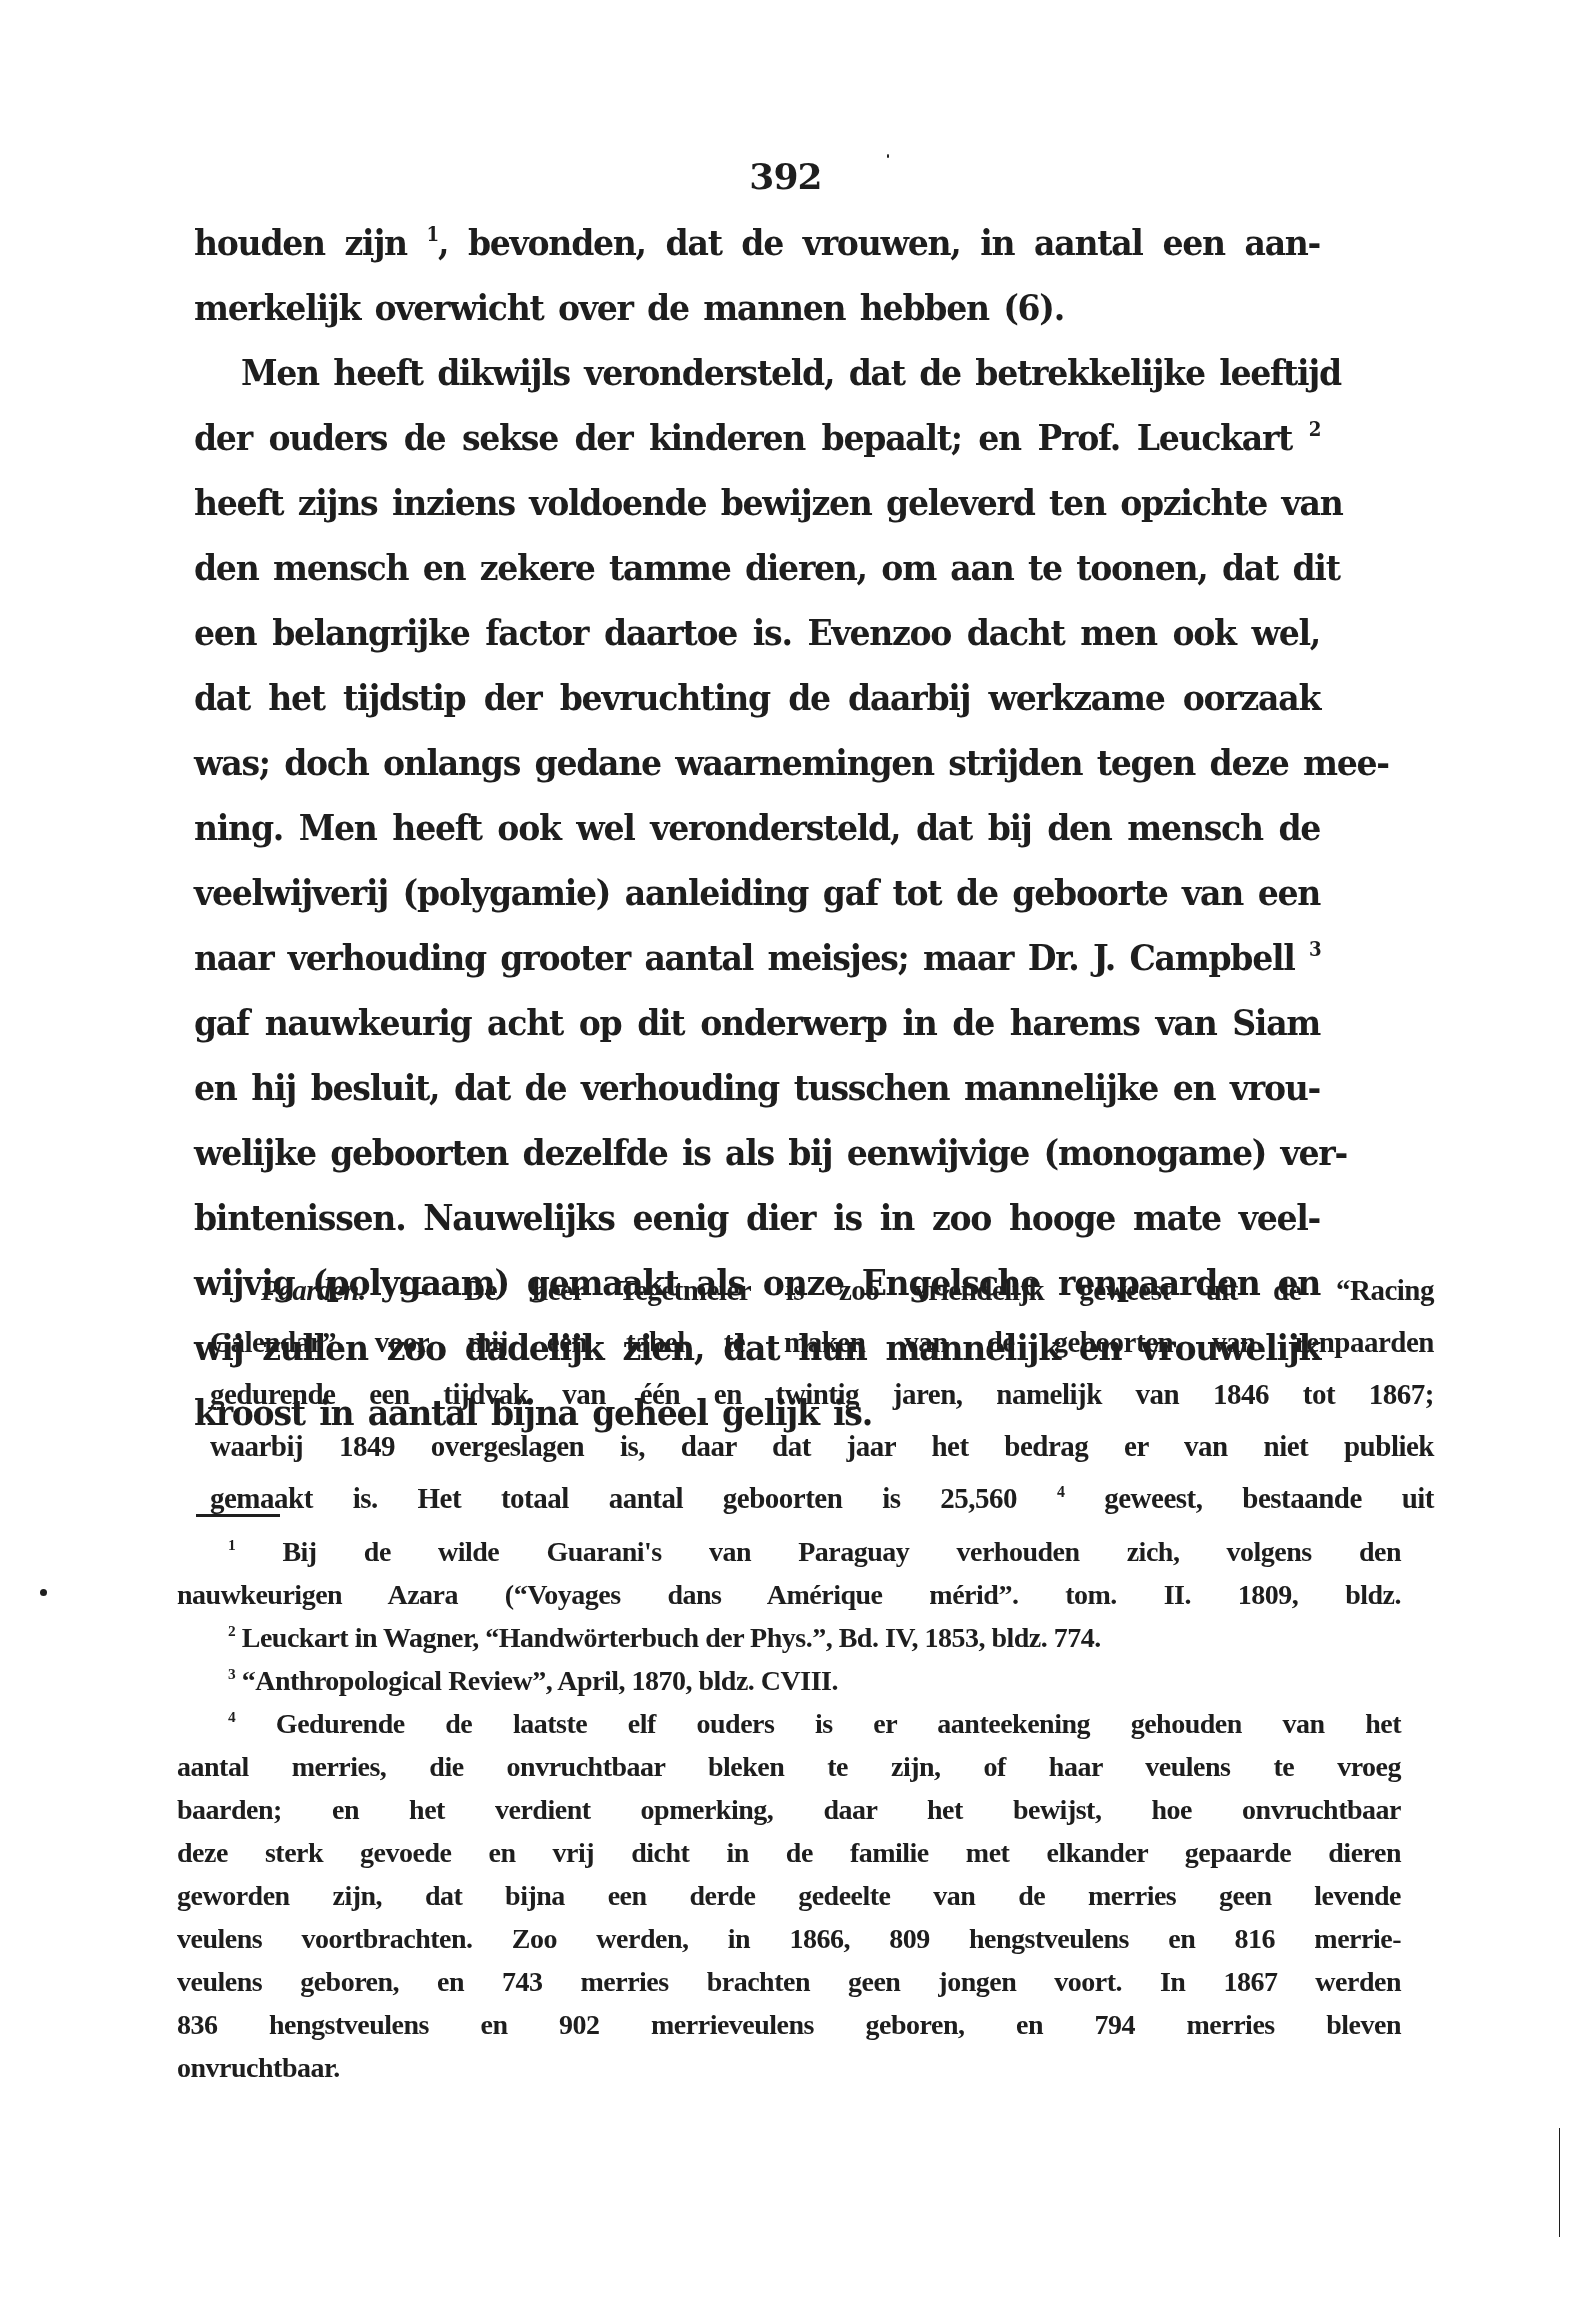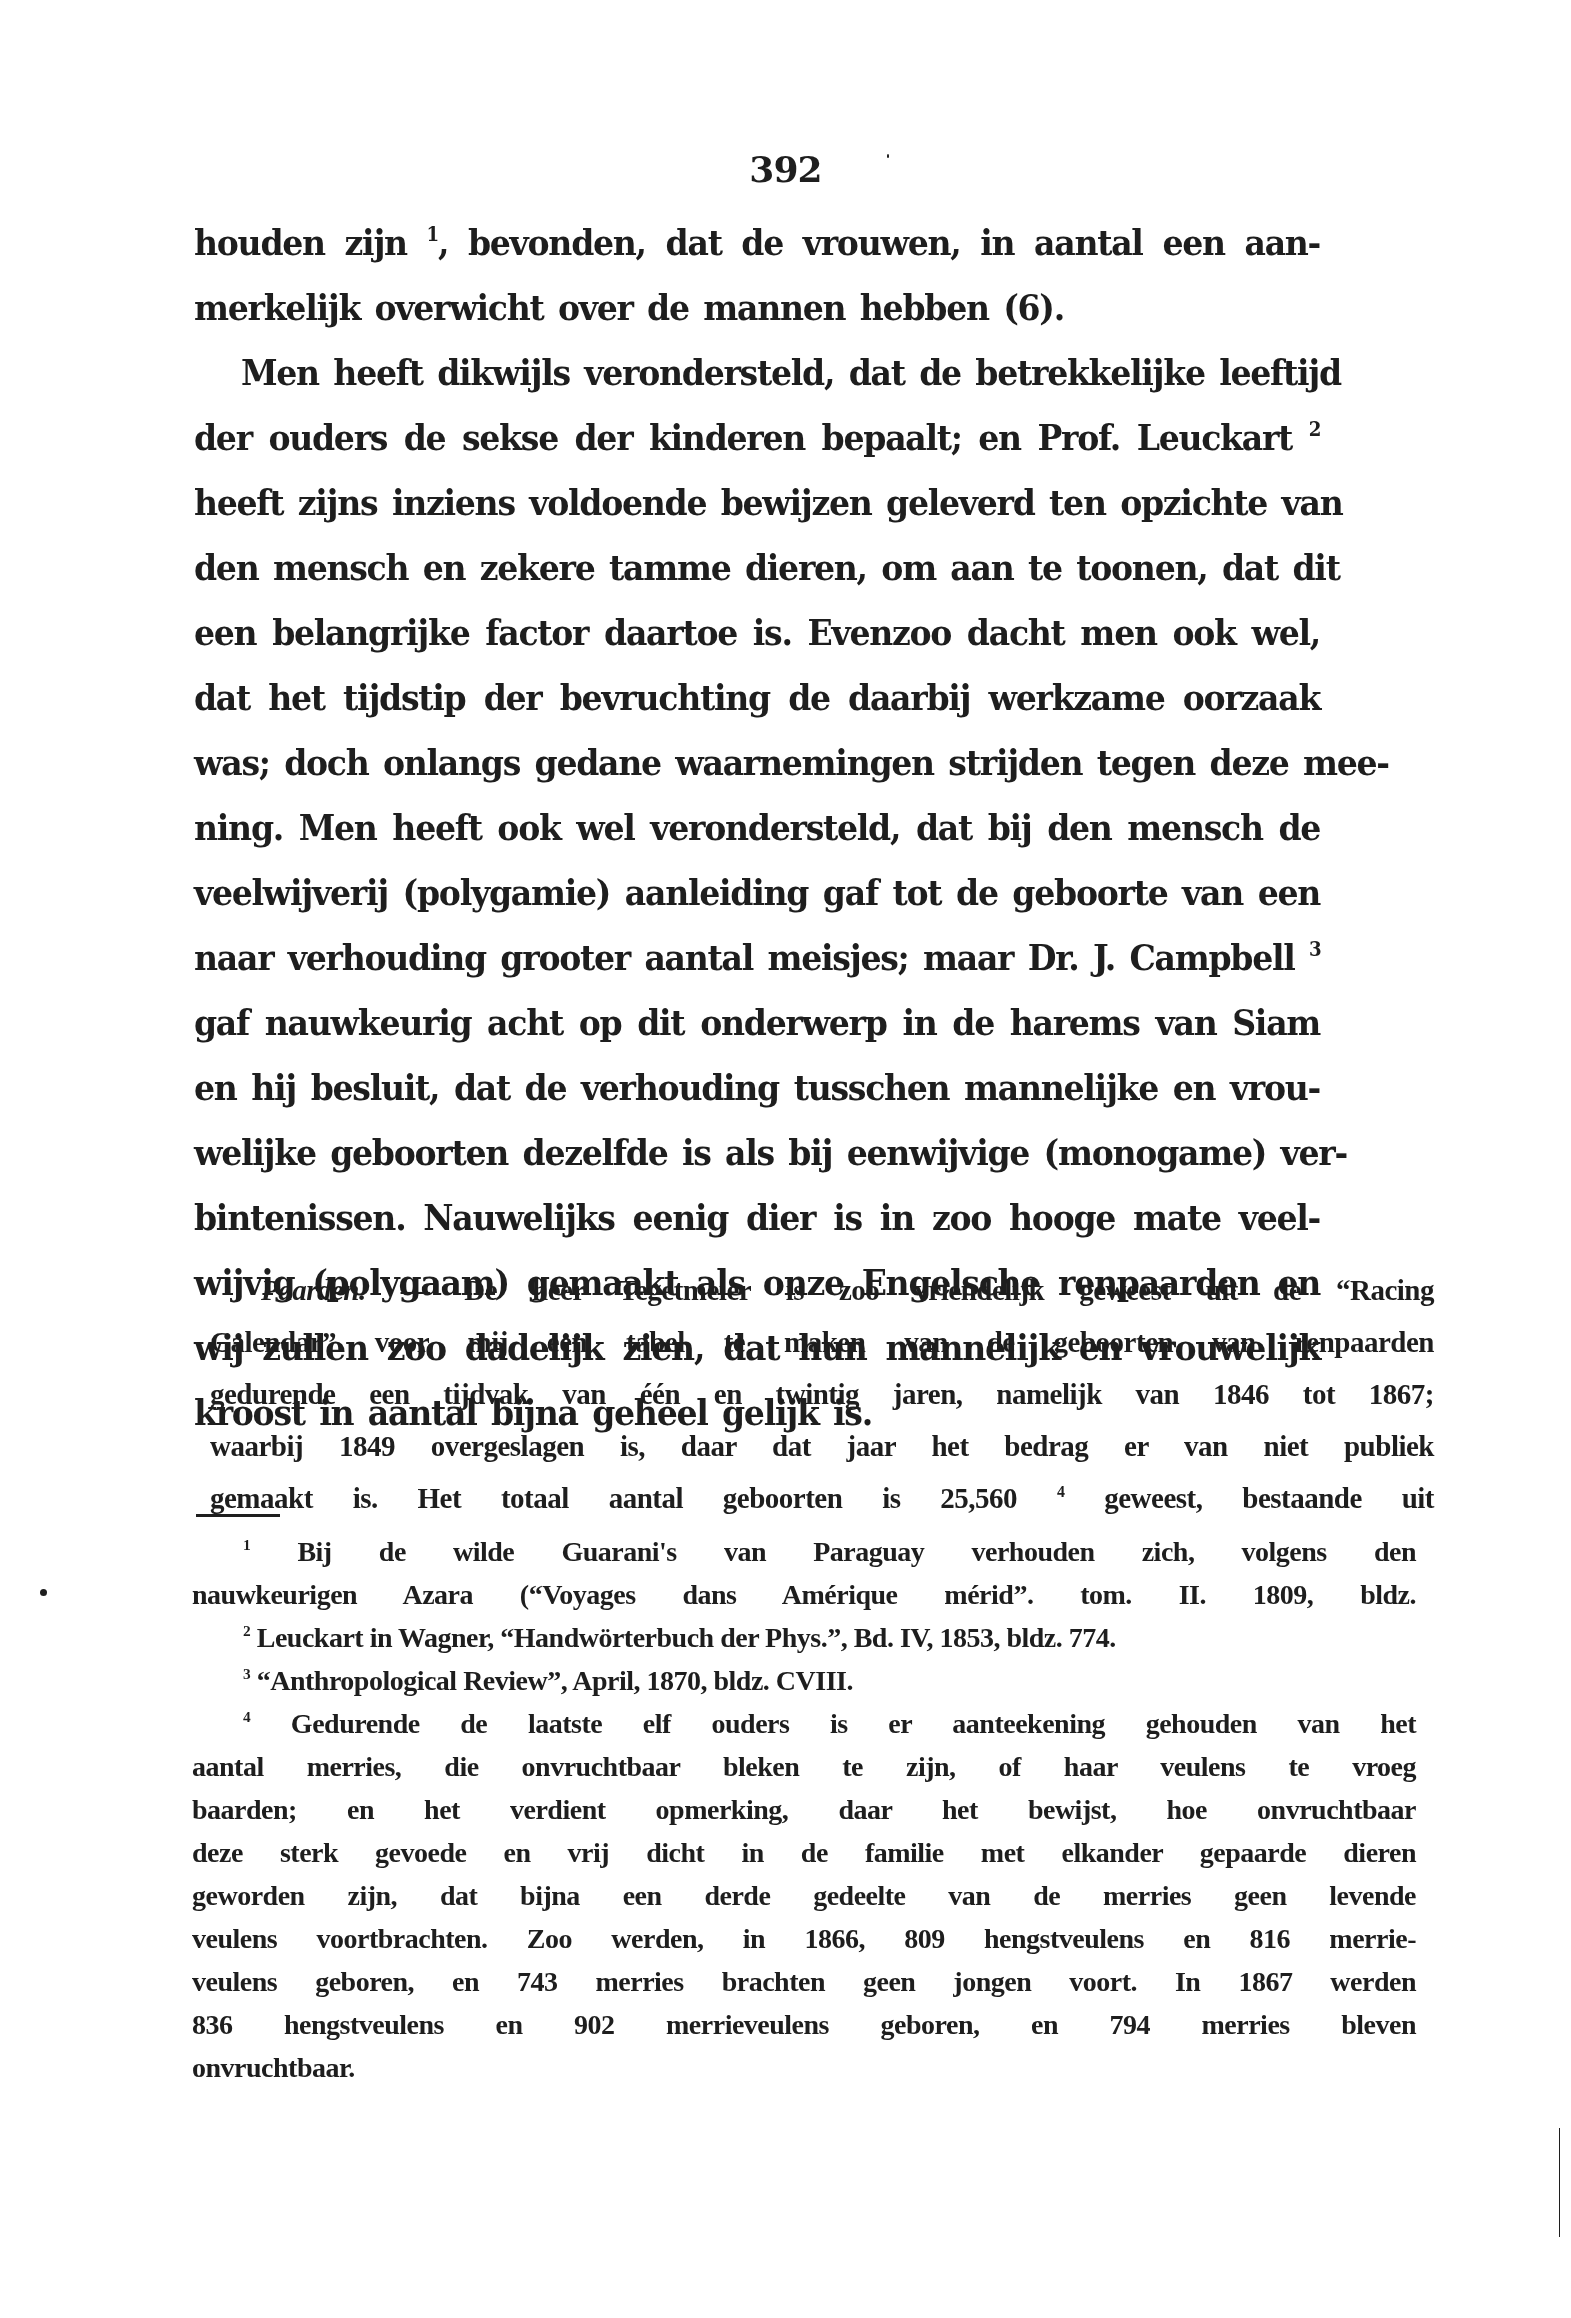--- a/index.html
+++ b/index.html
@@ -1,31 +1,31 @@
 <!DOCTYPE html>
 <html style="font-size:7.4px"><head>
 <meta charset="utf-8">
 <style>
   html, body { margin: 0; padding: 0; background: #ffffff; }
   body { width: 1571px; height: 2400px; position: relative; overflow: hidden;
          font-family: "DejaVu Serif", "Liberation Serif", serif; color: #1e1e1e; }
-  .page-number { position: absolute; top: 148px; left: 0; width: 1571px; text-align: center;
+  .page-number { position: absolute; top: 155px; left: 0; width: 1571px; text-align: center;
                  font-size: 36px; font-weight: bold; letter-spacing: -0.9px; }
   .stray-dot { position: absolute; background: #1e1e1e; border-radius: 50%; }
   .body-text { position: absolute; left: 194px; width: 1224px; top: 210px;
                font-size: 36px; line-height: 65px; font-weight: bold;
                letter-spacing: -1.4px; word-spacing: 4.6px; transform: scaleX(0.92); transform-origin: left top; }
   .body-text .line, .section .line, .footnotes .line { display: block; white-space: nowrap; text-align: justify; text-align-last: justify; }
   .body-text .line.last, .section .line.last, .footnotes .line.last { text-align-last: left; }
   .indent { padding-left: 51px; }
   .section { position: absolute; left: 210px; width: 1224px; top: 1264px;
              font-size: 29px; line-height: 52px; font-family: "Liberation Serif", serif; font-weight: bold; letter-spacing: -0.5px; }
   .section .title { font-style: italic; }
   .rule { position: absolute; left: 196px; top: 1514px; width: 84px; height: 2.8px; background: #1e1e1e; }
-  .footnotes { position: absolute; left: 192px; width: 1224px; top: 1530px;
+  .footnotes { position: absolute; left: 177px; width: 1224px; top: 1530px;
                font-size: 28px; line-height: 43px; font-family: "Liberation Serif", serif; font-weight: bold; letter-spacing: -0.5px; }
   sup { font-size: 0.55em; vertical-align: 0.7em; line-height: 0; }
   .scan-edge { position: absolute; left: 1559px; top: 2128px; width: 1.4px; height: 109px; background: #1e1e1e; }
   .para { display: block; }
 </style>
 </head>
 <body>
 
 <div>
 

